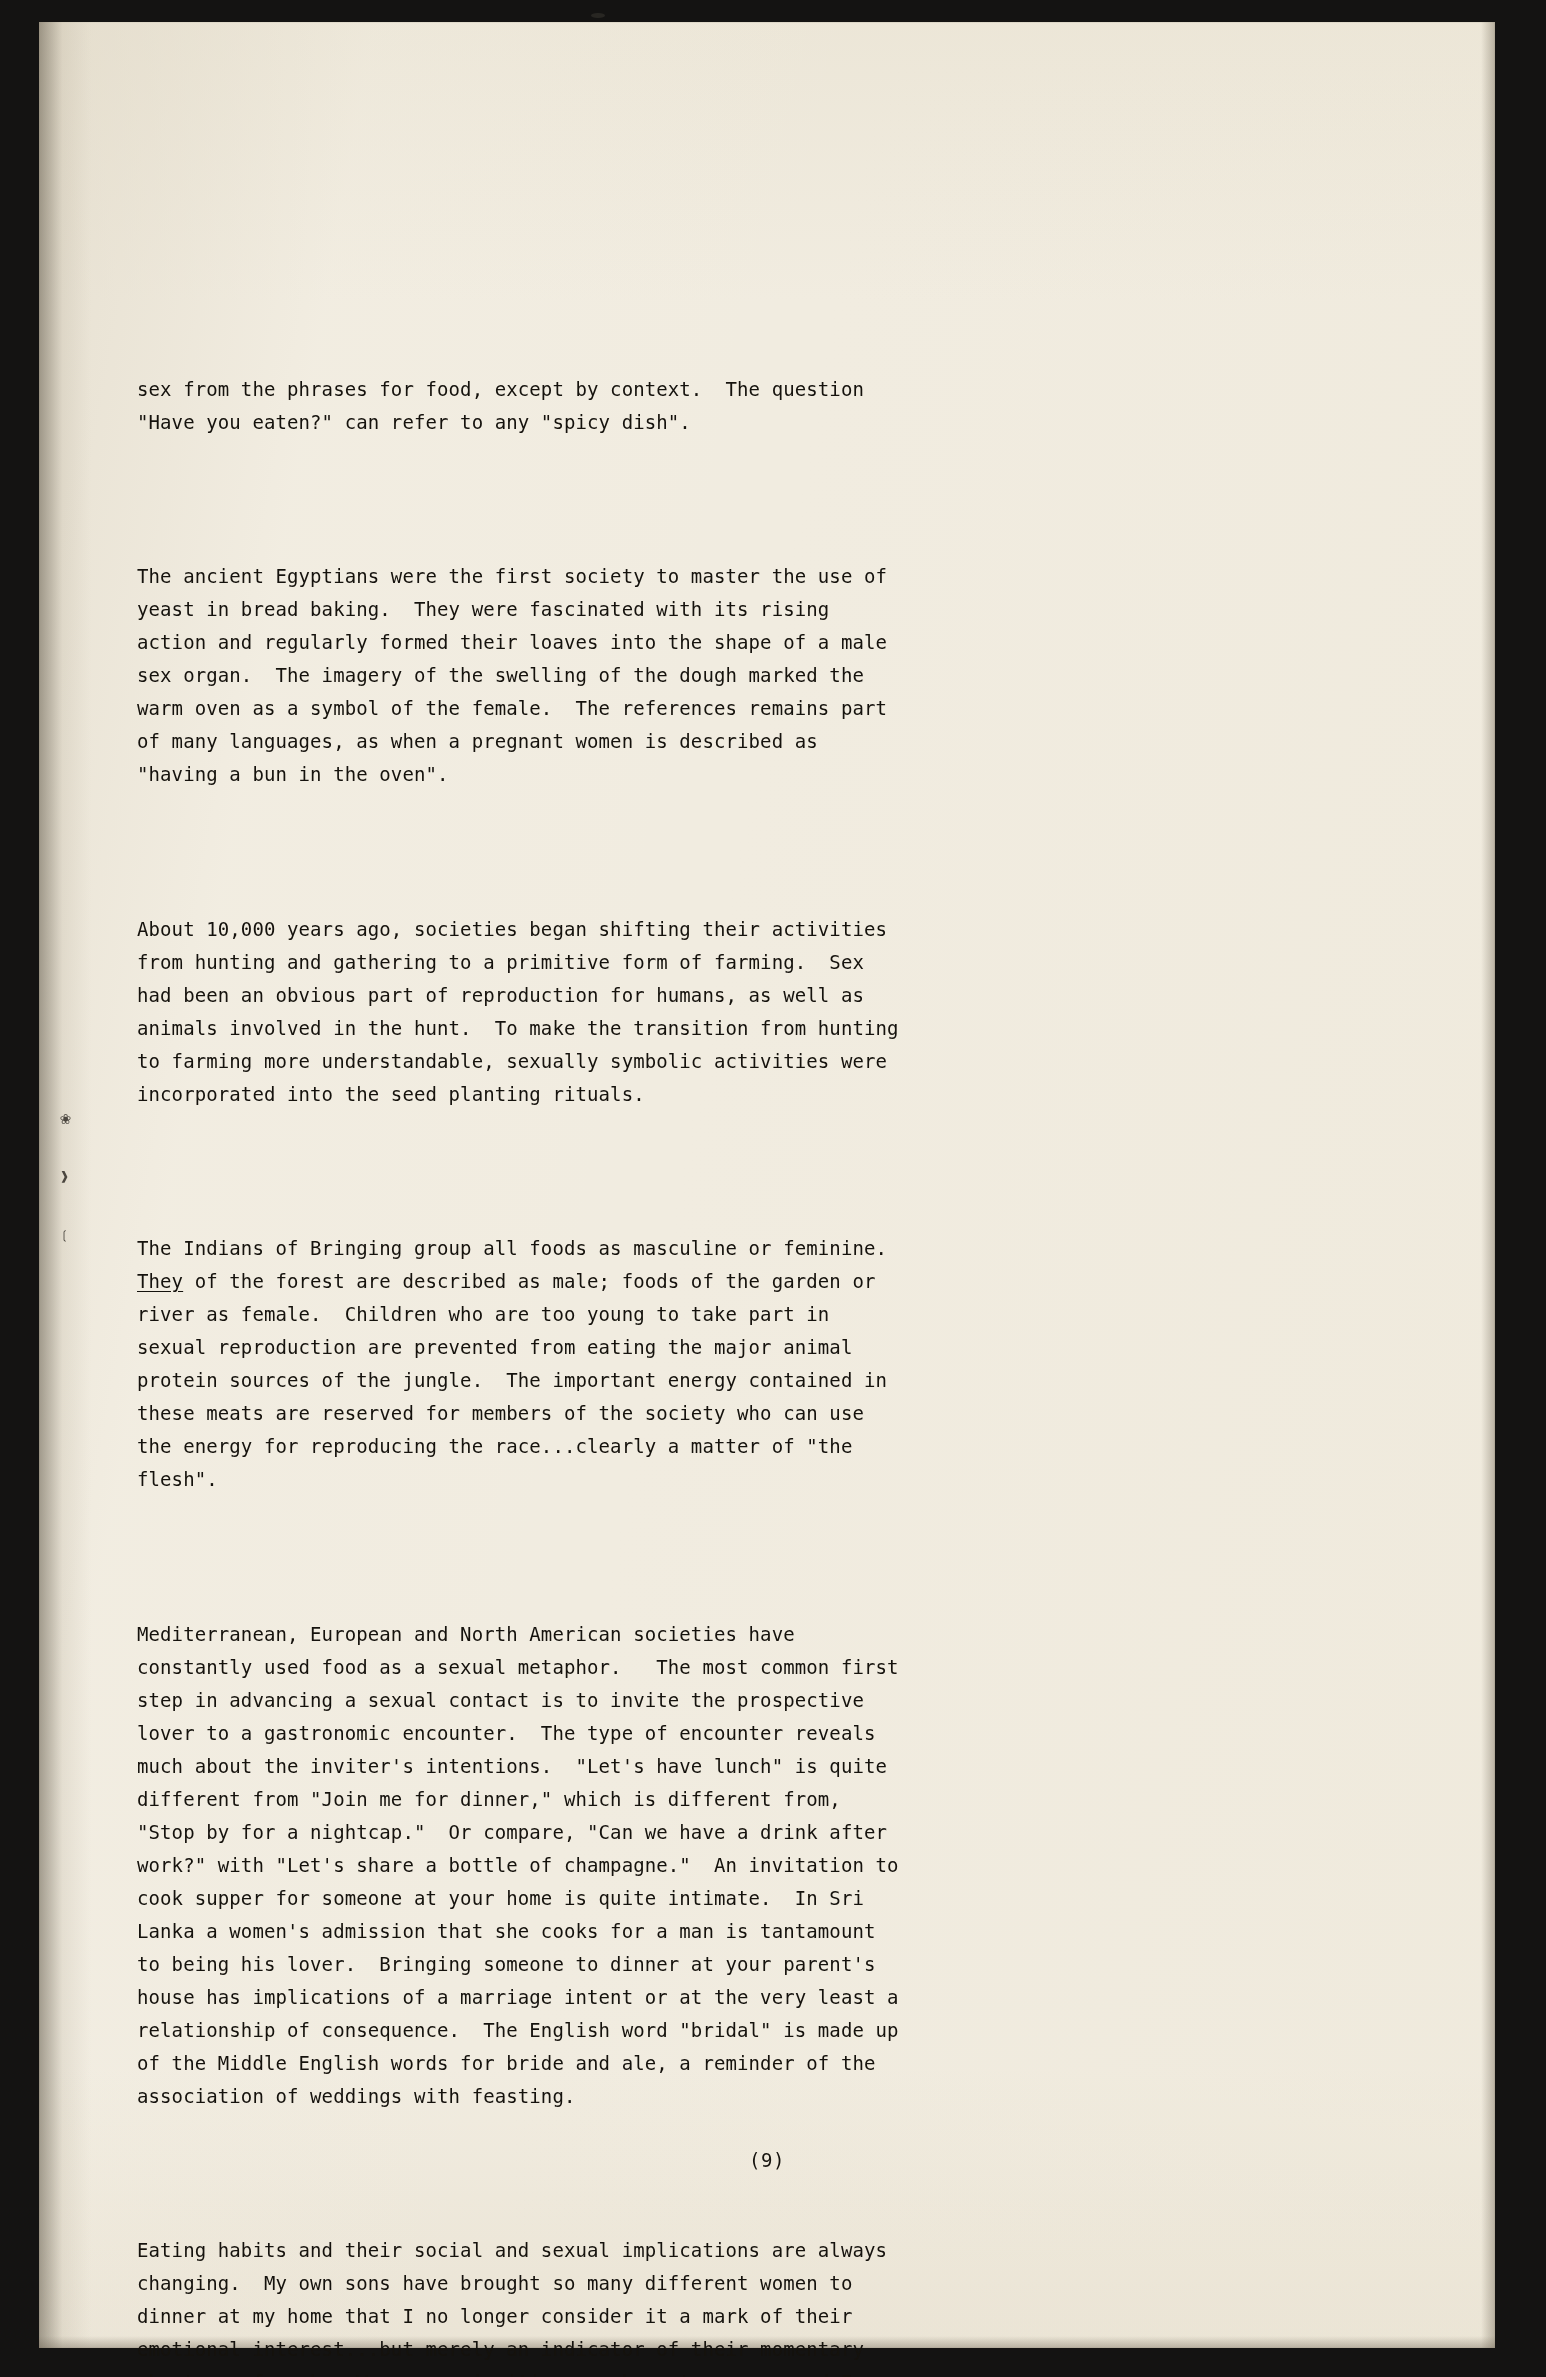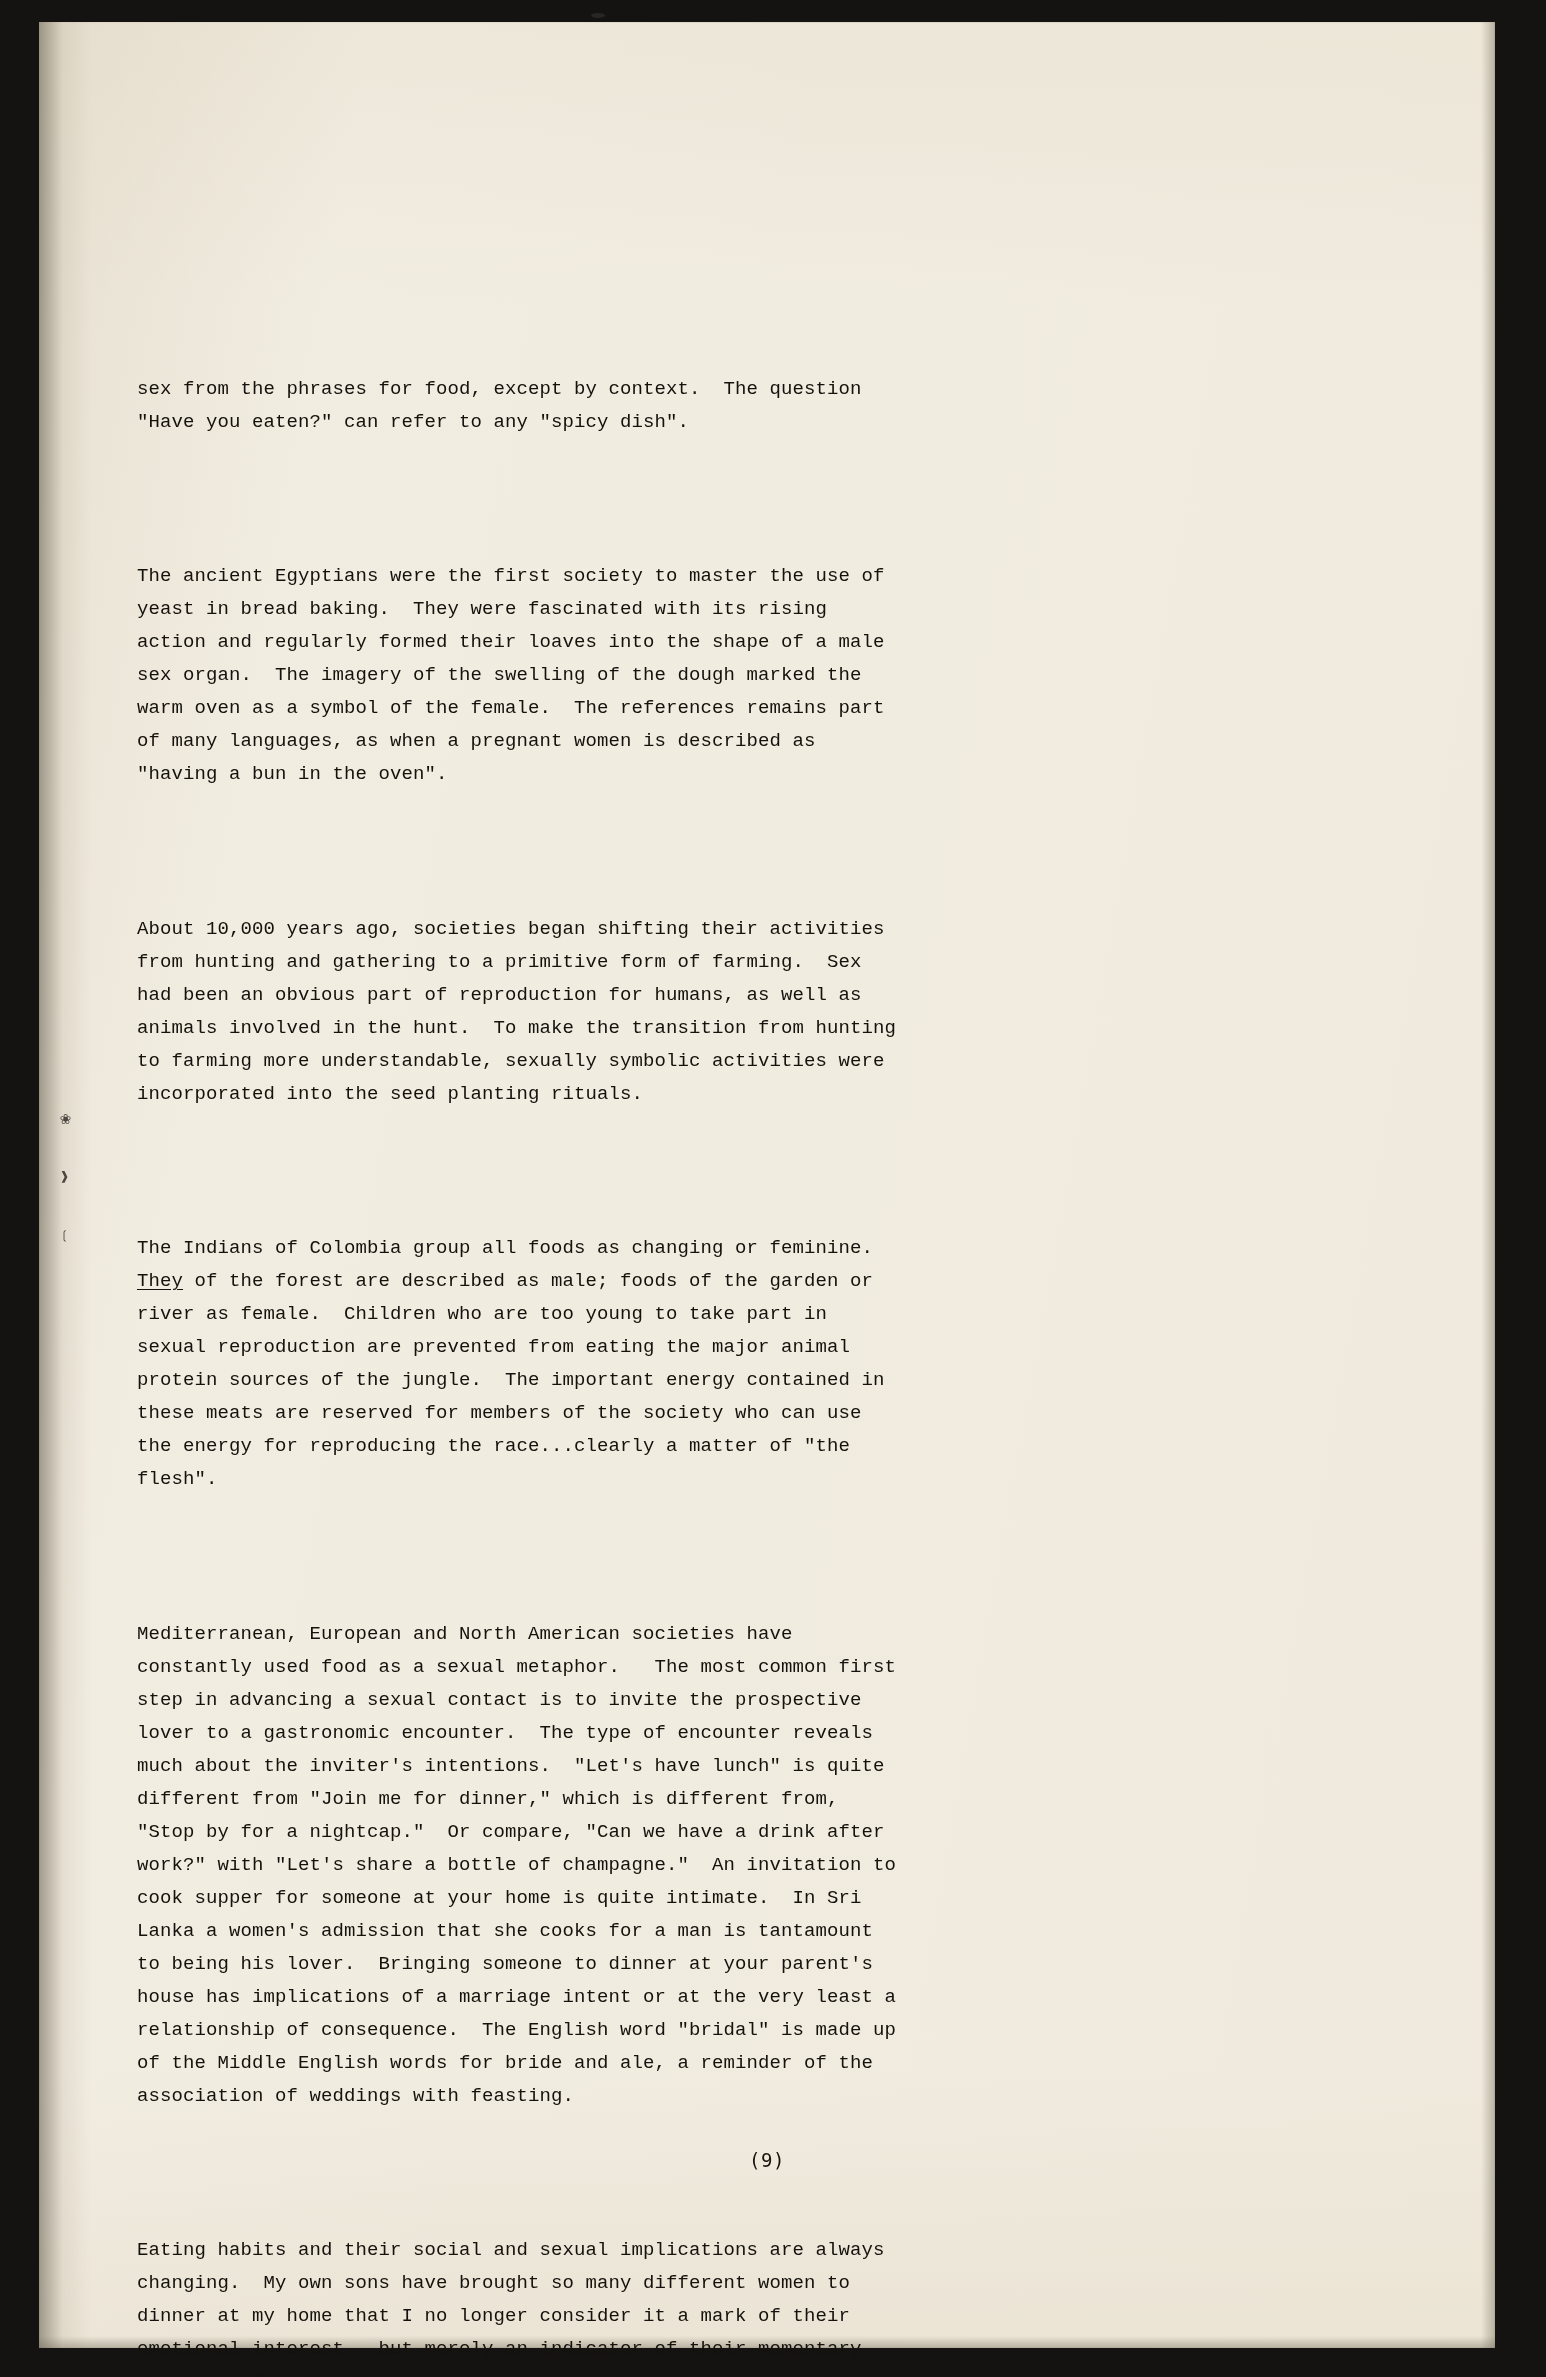--- a/index.html
+++ b/index.html
@@ -104,21 +104,20 @@
     color: #15120d;
     font-size: 19px;
     line-height: 33px;
     letter-spacing: 0.1px;
     white-space: pre-wrap;
   }
 
   .para {
     margin: 0 0 22.6px 0;
     white-space: pre-wrap;
-    font-family: Liberation Mono, monospace;
   }
   .para:last-of-type { margin-bottom: 0; }
 
   .underline { text-decoration: underline; text-underline-offset: 2.7px; }
 
   #page-number {
     position: absolute;
     left: 0;
     right: 0;
     top: 2127px;
@@ -182,21 +181,21 @@
 of many languages, as when a pregnant women is described as
 "having a bun in the oven".</p>
 
       <p class="para">About 10,000 years ago, societies began shifting their activities
 from hunting and gathering to a primitive form of farming.  Sex
 had been an obvious part of reproduction for humans, as well as
 animals involved in the hunt.  To make the transition from hunting
 to farming more understandable, sexually symbolic activities were
 incorporated into the seed planting rituals.</p>
 
-      <p class="para"><span>The Indians of Colombia group all foods as changing or feminine.</span>
+      <p class="para"><span>The Indians of Bringing group all foods as masculine or feminine.</span>
 <span class="underline">They</span><span> of the forest are described as male; foods of the garden or
 river as female.  Children who are too young to take part in
 sexual reproduction are prevented from eating the major animal
 protein sources of the jungle.  The important energy contained in
 these meats are reserved for members of the society who can use
 the energy for reproducing the race...clearly a matter of "the
 flesh".</span></p>
 
       <p class="para">Mediterranean, European and North American societies have
 constantly used food as a sexual metaphor.   The most common first

